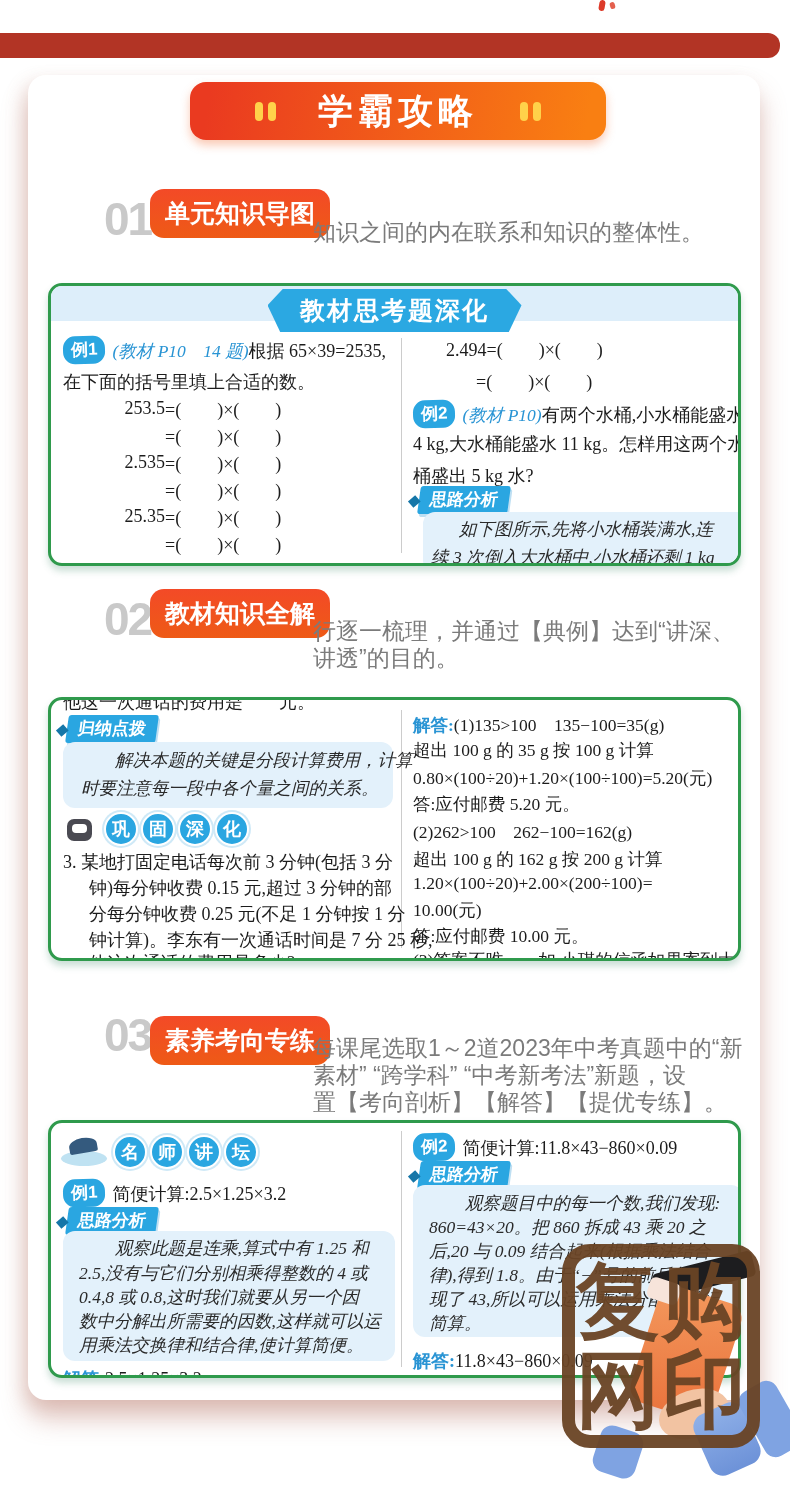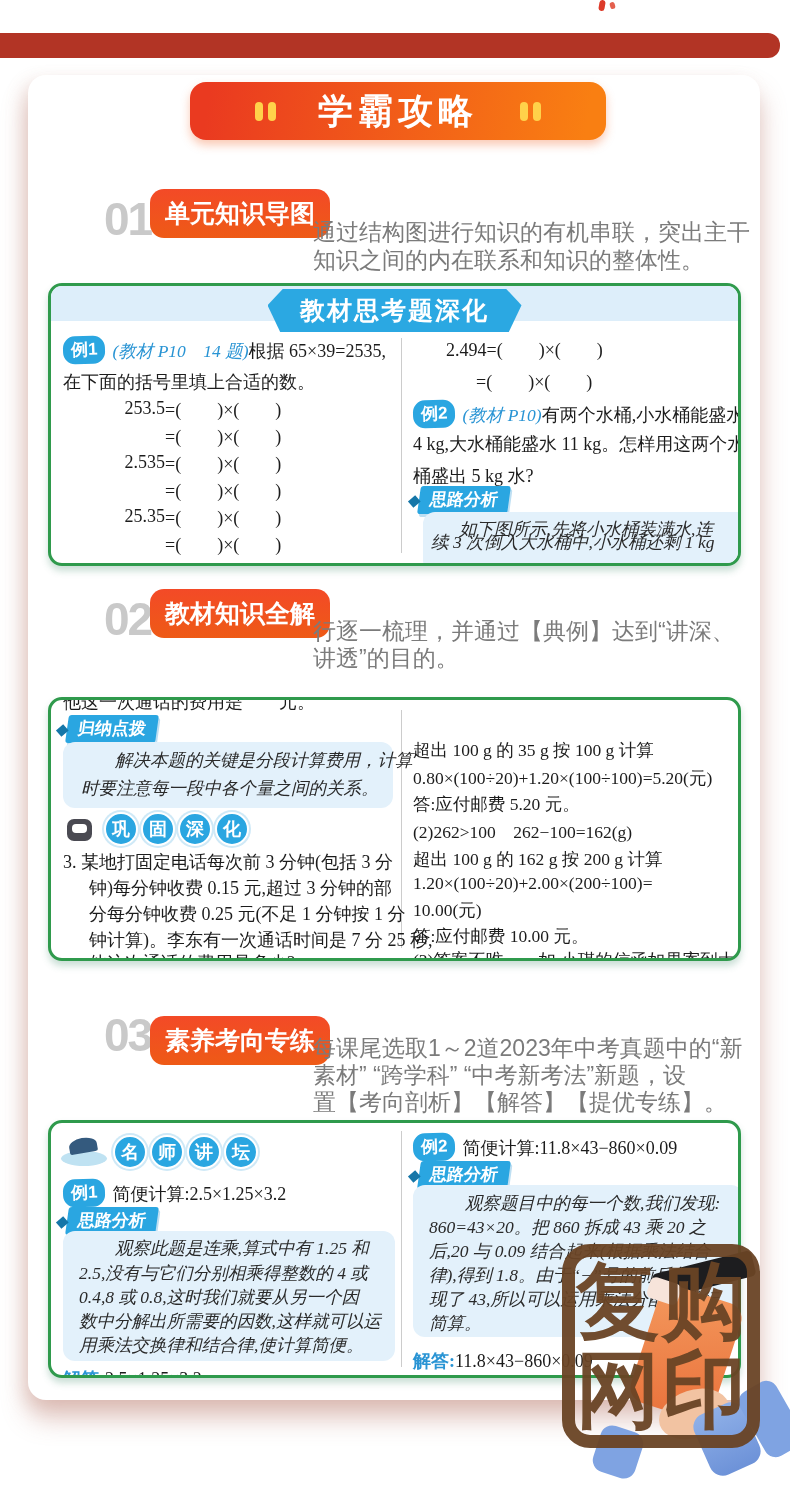--- a/index.html
+++ b/index.html
@@ -108,21 +108,20 @@
     <span class="btitle">学霸攻略</span>
     <span class="qpair">
         <span class="qbar"></span>
         <span class="qbar"></span>
       </span>
   </div>
 
   <div class="secnum" style="left:104px;top:192px;">01</div>
   <div class="secbadge" style="left:150px;top:189px;">单元知识导图</div>
   <div class="secdesc" style="left:313px;top:218px;">
-    <div class="nowrap">通过结构图进行知识的有机串联，突出主干</div>
     <div class="nowrap">知识之间的内在联系和知识的整体性。</div>
   </div>
 
   <div class="gbox" style="left:48px;top:283px;width:687px;height:277px;">
     <div class="band"></div>
     <div class="ribbonlg">教材思考题深化</div>
     <div class="divider" style="left:350px;top:52px;height:215px;"></div>
 
     <div class="abs ser nowrap" style="left:12px;top:50px;">
       <span class="exbadge">例1</span><span class="kai blue">(教材 P10　14 题)</span><span>根据 65×39=2535,</span>
@@ -157,21 +156,21 @@
     <div class="abs ser nowrap" style="left:395px;top:52px;">2.494=(　　)×(　　)</div>
     <div class="abs ser nowrap" style="left:425px;top:84px;">=(　　)×(　　)</div>
     <div class="abs ser nowrap" style="left:362px;top:114px;">
       <span class="exbadge">例2</span><span class="kai blue">(教材 P10)</span><span>有两个水桶,小水桶能盛水</span>
     </div>
     <div class="abs ser nowrap" style="left:362px;top:146px;">4 kg,大水桶能盛水 11 kg。怎样用这两个水</div>
     <div class="abs ser nowrap" style="left:362px;top:178px;">桶盛出 5 kg 水?</div>
     <div class="ribbon" style="left:368px;top:200px;">思路分析</div>
     <div class="panel" style="left:372px;top:226px;width:330px;height:60px;"></div>
     <div class="abs kai nowrap" style="left:408px;top:231px;">如下图所示,先将小水桶装满水,连</div>
-    <div class="abs kai nowrap" style="left:380px;top:244px;text-align:center;">续 3 次倒入大水桶中,小水桶还剩 1 kg</div>
+    <div class="abs kai nowrap" style="left:380px;top:259px;text-align:center;">续 3 次倒入大水桶中,小水桶还剩 1 kg</div>
   </div>
 
   <div class="secnum" style="left:104px;top:592px;">02</div>
   <div class="secbadge" style="left:150px;top:589px;">教材知识全解</div>
   <div class="secdesc" style="left:313px;top:618px;line-height:27px;">
     <div class="nowrap">行逐一梳理，并通过【典例】达到“讲深、</div>
     <div class="nowrap">讲透”的目的。</div>
   </div>
 
   <div class="gbox" style="left:48px;top:697px;width:687px;height:258px;">
@@ -190,20 +189,23 @@
       <span class="circ">深</span>
       <span class="circ">化</span>
     </div>
 
     <div class="abs ser nowrap" style="left:12px;top:150px;">3.  某地打固定电话每次前 3 分钟(包括 3 分</div>
     <div class="abs ser nowrap" style="left:38px;top:176px;">钟)每分钟收费 0.15 元,超过 3 分钟的部</div>
     <div class="abs ser nowrap" style="left:38px;top:202px;">分每分钟收费 0.25 元(不足 1 分钟按 1 分</div>
     <div class="abs ser nowrap" style="left:38px;top:228px;">钟计算)。李东有一次通话时间是 7 分 25 秒,</div>
     <div class="abs ser nowrap" style="left:38px;top:251px;">他这次通话的费用是多少?</div>
 
+    <div class="abs ser-s nowrap" style="left:362px;top:13px;">
+      <span class="bluelbl">解答:</span><span>(1)135&gt;100　135−100=35(g)</span>
+    </div>
     <div class="abs ser-s nowrap" style="left:362px;top:38px;">超出 100 g 的 35 g 按 100 g 计算</div>
     <div class="abs ser-s nowrap" style="left:362px;top:66px;">0.80×(100÷20)+1.20×(100÷100)=5.20(元)</div>
     <div class="abs ser-s nowrap" style="left:362px;top:92px;">答:应付邮费 5.20 元。</div>
     <div class="abs ser-s nowrap" style="left:362px;top:120px;">(2)262&gt;100　262−100=162(g)</div>
     <div class="abs ser-s nowrap" style="left:362px;top:147px;">超出 100 g 的 162 g 按 200 g 计算</div>
     <div class="abs ser-s nowrap" style="left:362px;top:173px;">1.20×(100÷20)+2.00×(200÷100)=</div>
     <div class="abs ser-s nowrap" style="left:362px;top:198px;">10.00(元)</div>
     <div class="abs ser-s nowrap" style="left:362px;top:224px;">答:应付邮费 10.00 元。</div>
     <div class="abs ser-s nowrap" style="left:362px;top:248px;">(3)答案不唯一。如,小琪的信函如果寄到大</div>
   </div>

